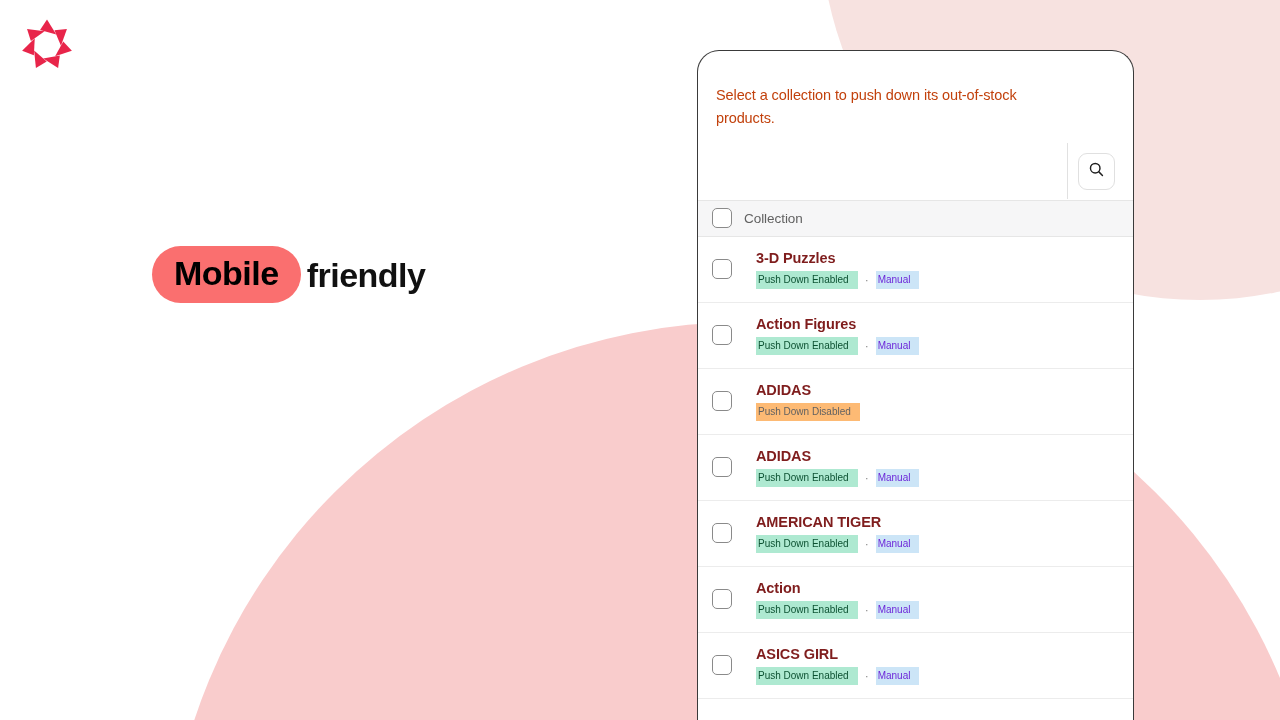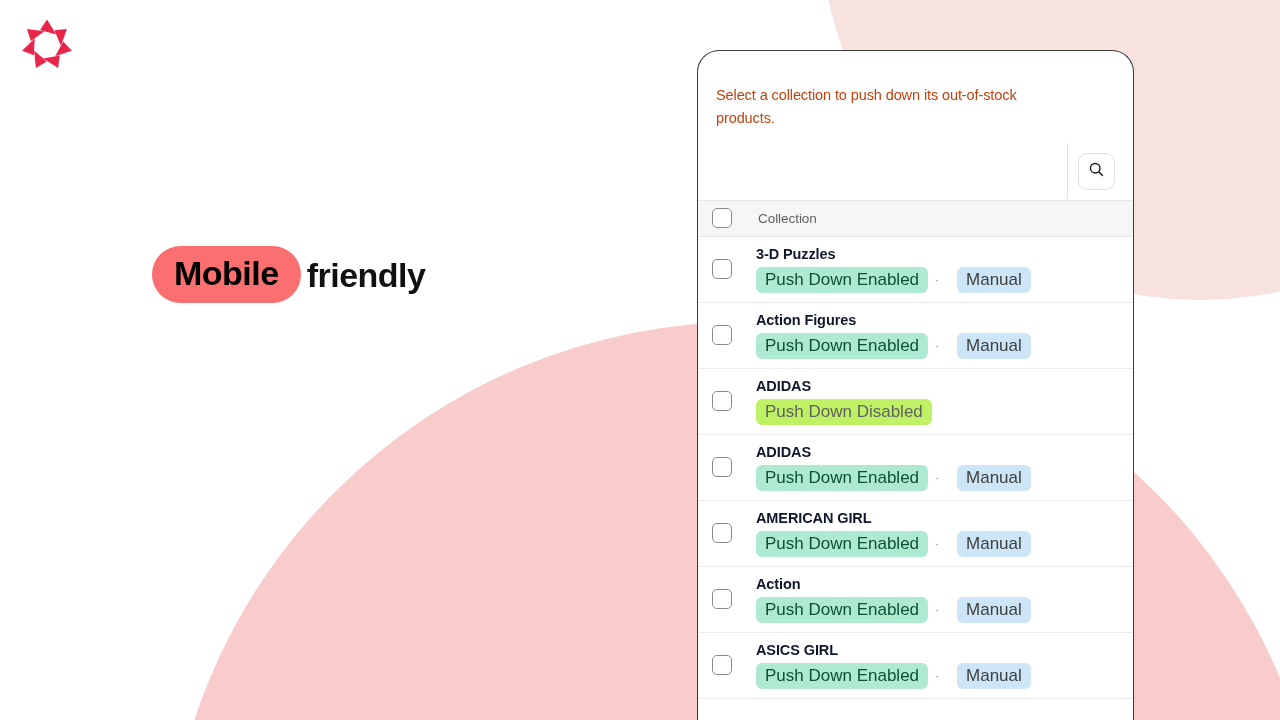--- a/index.html
+++ b/index.html
@@ -143,21 +143,21 @@
     align-items: center;
     height: 37px;
     background: #f6f6f7;
     padding-left: 14px;
     border-top: 1px solid #e6e6e6;
     border-bottom: 1px solid #e6e6e6;
   }
   .list-header-label {
     font-size: 13.5px;
     color: #616161;
-    margin-left: 26px;
+    margin-left: 12px;
     letter-spacing: -0.05px;
   }
 
   .row {
     display: flex;
     align-items: center;
     height: 66px;
     padding-left: 14px;
     border-bottom: 1px solid #ececec;
     background: #fff;
@@ -174,38 +174,38 @@
   }
   .row-body {
     margin-left: 24px;
     display: flex;
     flex-direction: column;
     gap: 5px;
   }
   .row-title {
     font-size: 14.5px;
     font-weight: bold;
-    color: #0f172a;
+    color: #7f1d1d;
     letter-spacing: -0.1px;
   }
   .badges {
     display: flex;
     align-items: center;
     gap: 7px;
   }
   .badge {
-    font-size: 17px;
-    border-radius: 6px;
-    padding: 3px 9px 4px 9px;
+    font-size: 10px;
+    border-radius: 0;
+    padding: 3px 9px 4px 2px;
     line-height: 1.15;
     white-space: nowrap;
   }
   .badge.enabled { background: #aee9d1; color: #0c5132; }
-  .badge.disabled { background: #bef264; color: #616161; }
-  .badge.manual  { background: #cce5f7; color: #404040; margin-left: 11px; }
+  .badge.disabled { background: #fdba74; color: #616161; }
+  .badge.manual  { background: #cce5f7; color: #6d28d9; }
   .dot { color: #8a8a8a; font-size: 12px; line-height: 1; }
 </style>
 </head>
 <body>
 
 <div id="stage">
 
   <div class="blob-top-right"></div>
   <div class="blob-bottom"></div>
 
@@ -307,21 +307,21 @@
             <div class="badges">
               <span class="badge enabled">Push Down Enabled</span>
               <span class="dot">·</span>
               <span class="badge manual">Manual</span>
             </div>
           </div>
         </div>
         <div class="row">
           <div class="cb"></div>
           <div class="row-body">
-            <div class="row-title">AMERICAN GIRL</div>
+            <div class="row-title">AMERICAN TIGER</div>
             <div class="badges">
               <span class="badge enabled">Push Down Enabled</span>
               <span class="dot">·</span>
               <span class="badge manual">Manual</span>
             </div>
           </div>
         </div>
         <div class="row">
           <div class="cb"></div>
           <div class="row-body">

